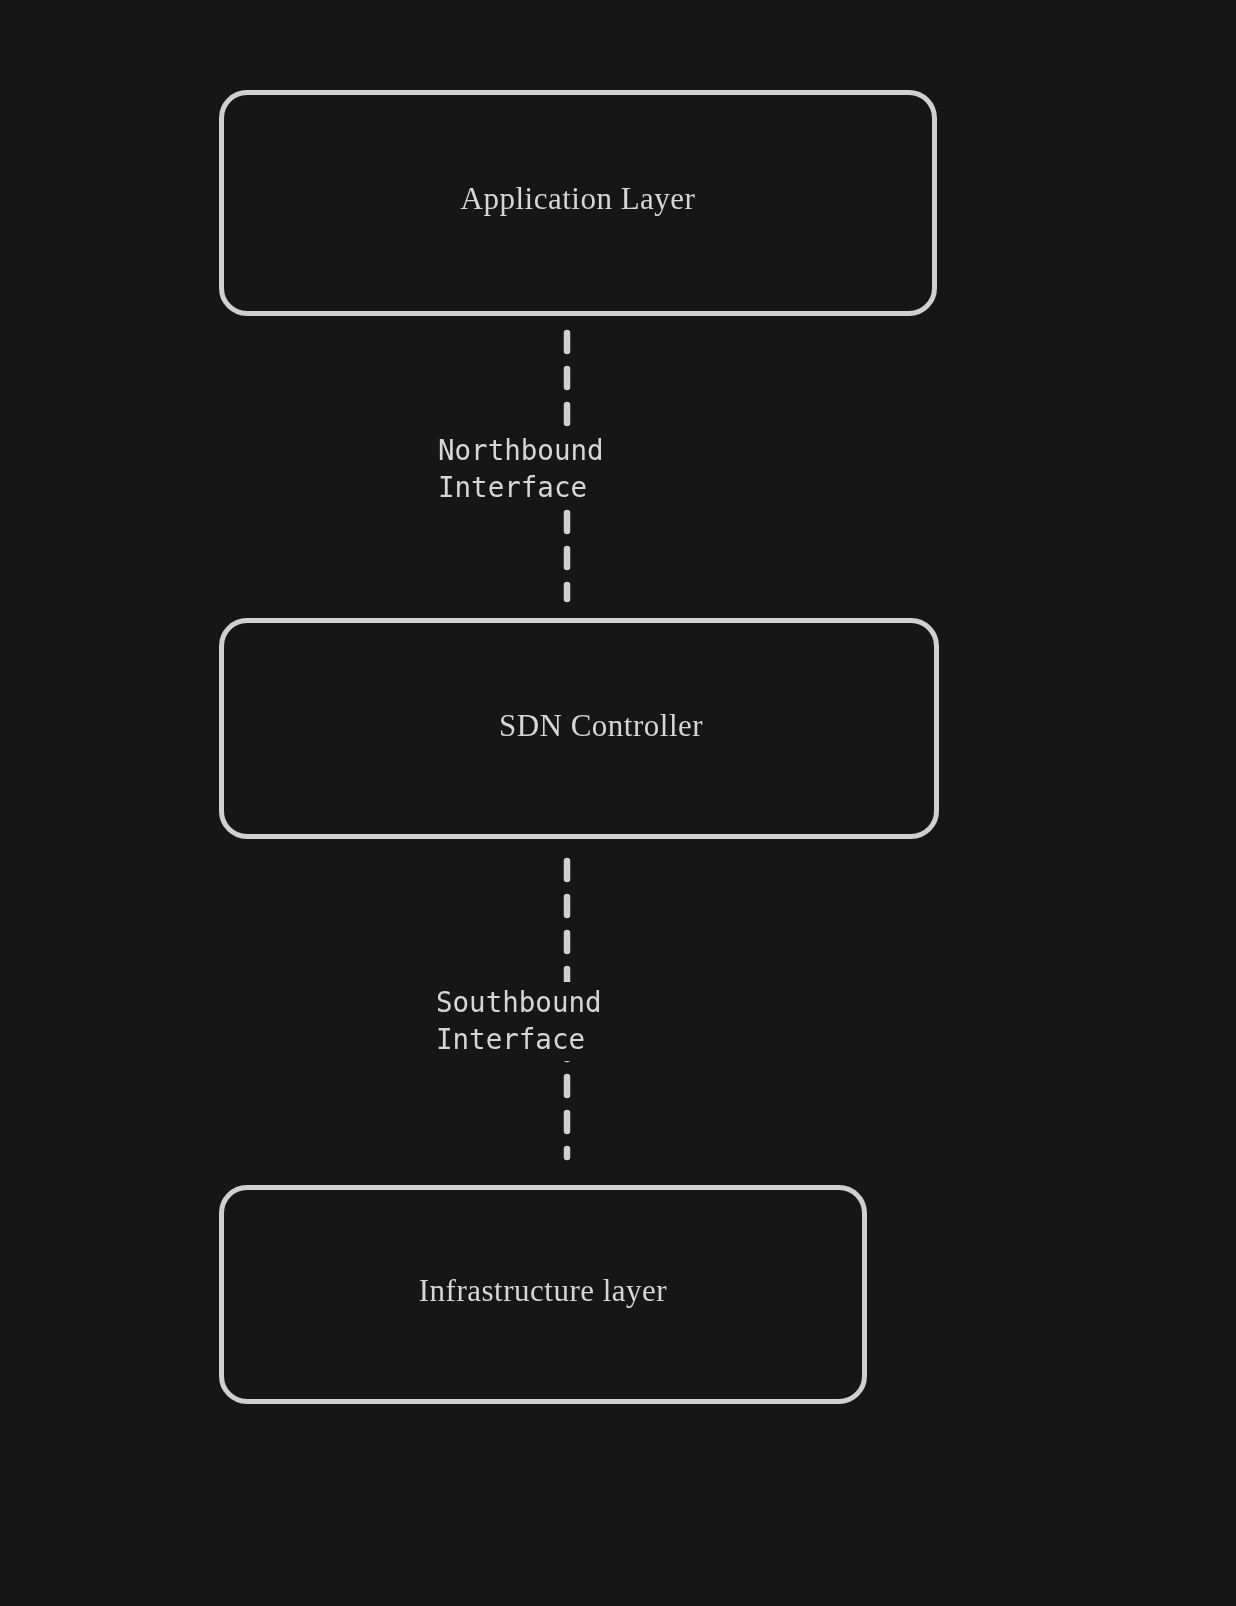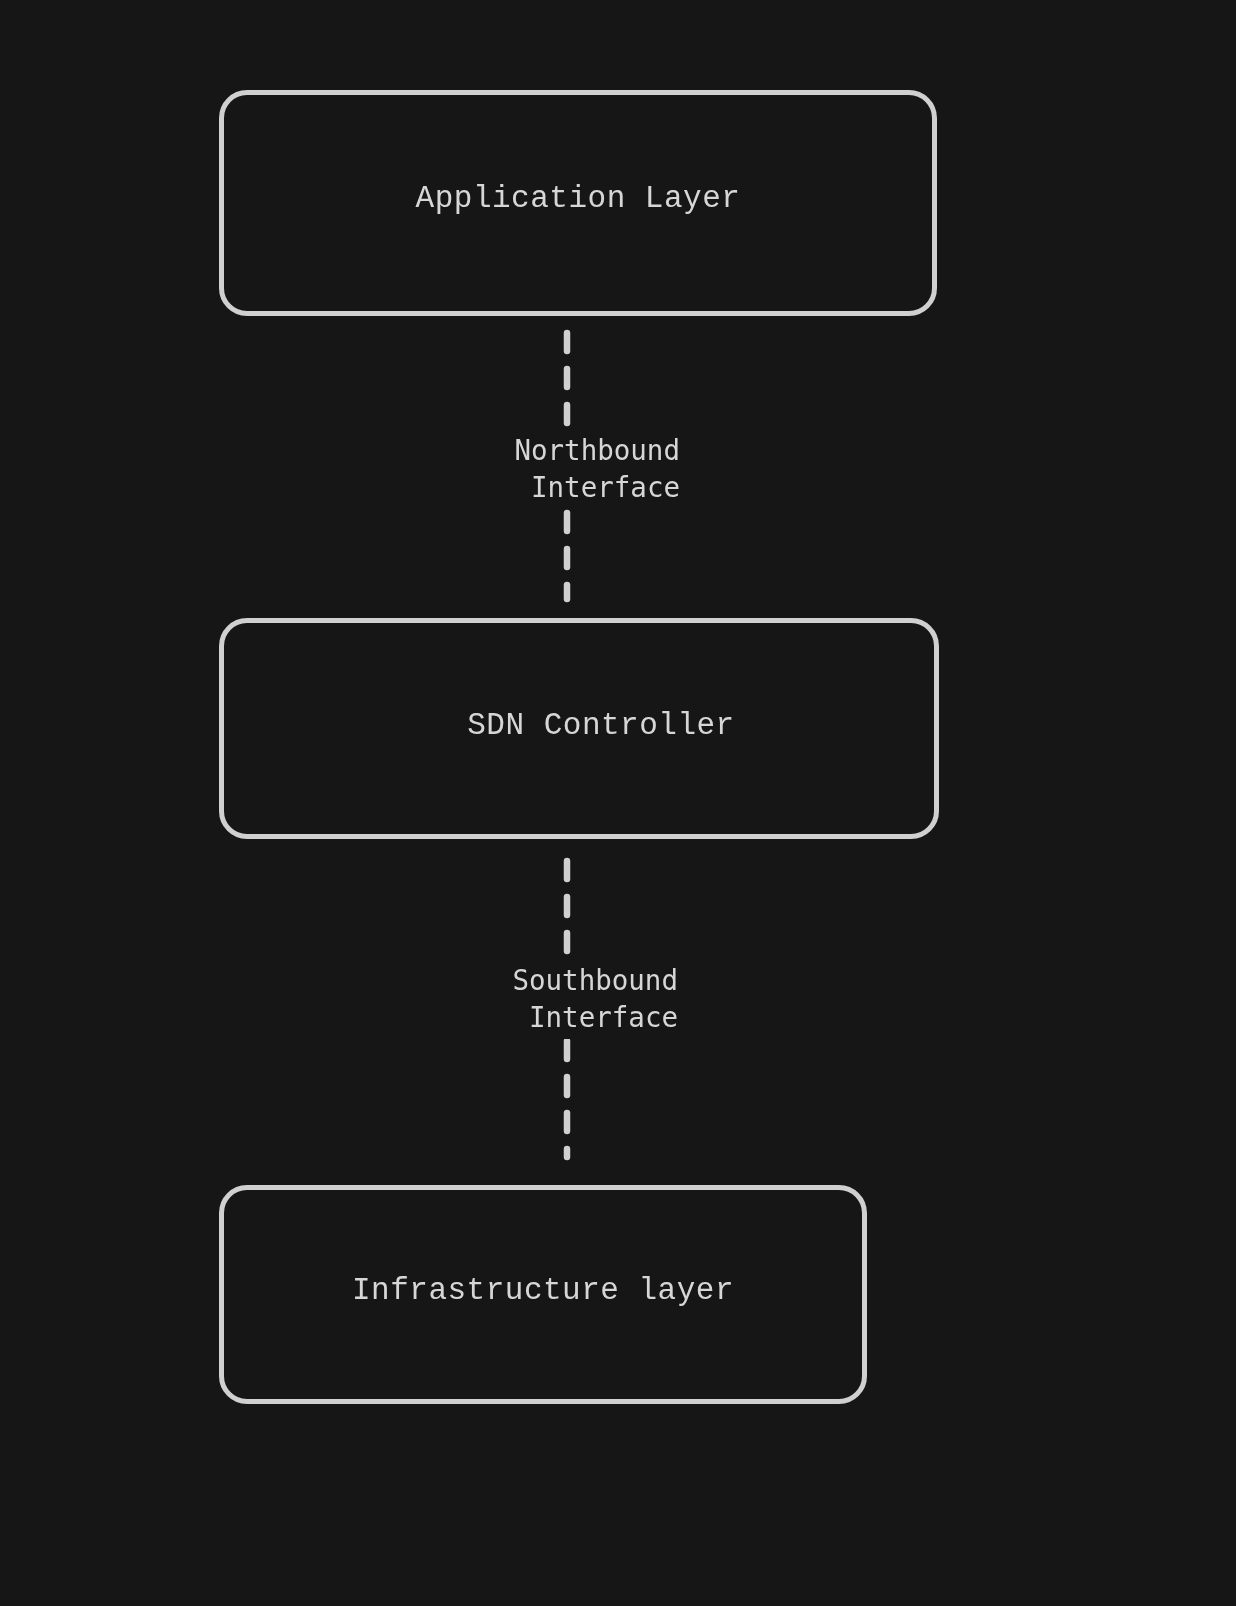--- a/index.html
+++ b/index.html
@@ -28,21 +28,21 @@
     box-sizing: border-box;
     background: #161616;
     border: 5.5px solid #d0d0d0;
     border-radius: 28px;
     display: flex;
     align-items: center;
     justify-content: center;
   }
 
   .node-label {
-    font-family: Liberation Mono, monospace;
+    font-family: Liberation Serif, serif;
     font-size: 31px;
     letter-spacing: 0.5px;
     color: #d6d6d6;
     white-space: nowrap;
     line-height: 1;
     user-select: none;
   }
 
   #node-application-layer {
     left: 219px;
@@ -98,36 +98,36 @@
     height: 302px;
   }
 
   
   .edge-label {
     position: absolute;
     font-family: "DejaVu Sans Mono", monospace;
     font-size: 27.5px;
     line-height: 37px;
     color: #d6d6d6;
-    text-align: right;
+    text-align: left;
     white-space: pre-line;
     user-select: none;
     background: #161616;
   }
 
   #edge-label-northbound {
     left: 438px;
     top: 430px;
     width: 242px;
     padding: 2px 0 3px 0;
   }
 
   #edge-label-southbound {
     left: 436px;
-    top: 960px;
+    top: 982px;
     width: 242px;
     padding: 2px 0 3px 0;
   }
 </style>
 </head>
 <body>
 
 <div id="diagram-root">
 
   <div class="node" id="node-application-layer">

